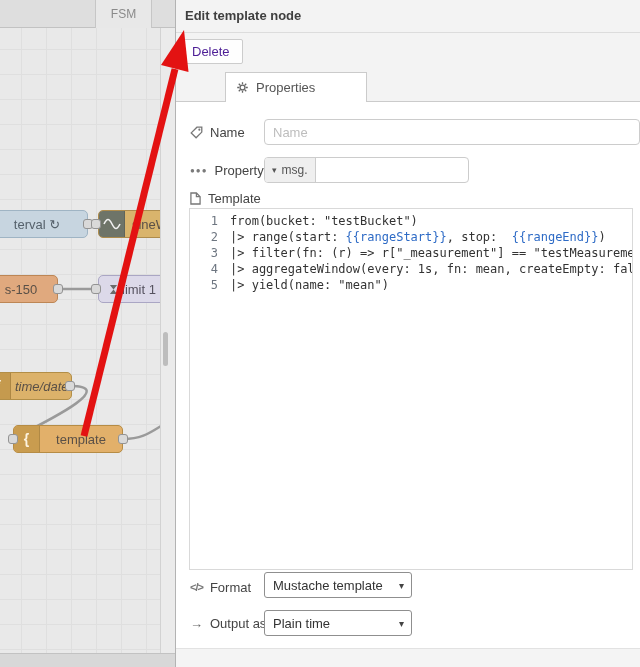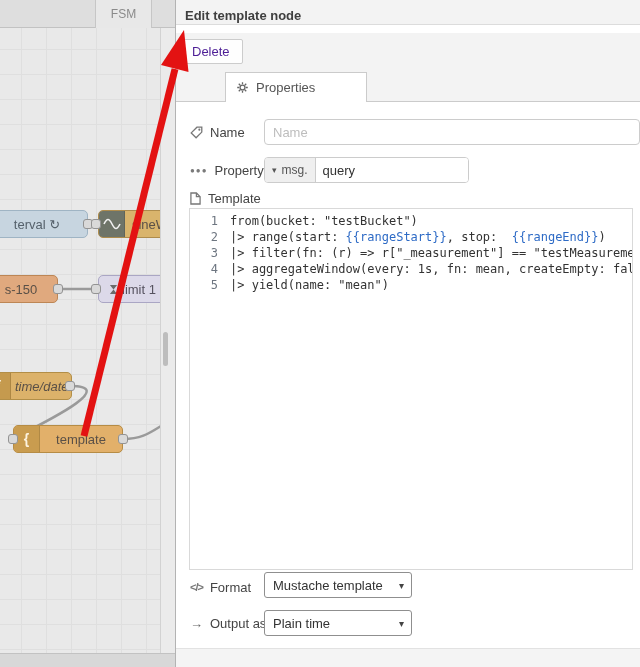--- a/index.html
+++ b/index.html
@@ -41,21 +41,21 @@
   .n-template .nicon{background:#c99c4f;color:#fdf3df;font-weight:bold;font-size:14px;}
 
   .port{position:absolute;width:10px;height:10px;background:#d9d9d9;border:1px solid #939393;border-radius:3px;z-index:4;}
 
   .side-strip{position:absolute;left:160px;top:28px;width:15px;bottom:14px;background:#ebebeb;border-left:1px solid #d2d2d2;z-index:6;}
   .scroll-thumb{position:absolute;left:2px;top:304px;width:5px;height:34px;background:#bdbdbd;border-radius:3px;}
   .bottom-strip{position:absolute;left:0;bottom:0;width:175px;height:14px;background:#d8d8d8;border-top:1px solid #c2c2c2;z-index:6;}
 
   
   .tray{position:absolute;left:175px;top:0;width:465px;height:667px;background:#fff;border-left:1px solid #b3b3b3;z-index:10;}
-  .tray-header{position:absolute;top:0;left:0;right:0;height:25px;background:#f3f3f3;border-bottom:1px solid #dcdcdc;
+  .tray-header{position:absolute;top:0;left:0;right:0;height:33px;background:#f3f3f3;border-bottom:1px solid #dcdcdc;
     line-height:32px;padding-left:9px;font-size:13px;font-weight:bold;color:#3f3f3f;}
   .tray-topbar{position:absolute;top:33px;left:0;right:0;height:69px;background:#f3f3f3;border-bottom:1px solid #cbcbcb;}
   .btn-delete{position:absolute;top:6px;left:3px;padding:4px 12px;background:#fefefe;border:1px solid #ccc;border-radius:2px;
     font-size:13px;color:#4c1d95;font-family:"Liberation Sans",sans-serif;cursor:pointer;}
   .tab-props{position:absolute;left:15px;bottom:-1px;height:30px;width:142px;background:#fff;border:1px solid #cbcbcb;border-bottom:none;
     display:flex;align-items:center;gap:7px;padding-left:10px;font-size:13px;color:#555;margin-left:34px;}
 
   .frow{position:absolute;left:14px;display:flex;align-items:center;height:26px;font-size:13px;color:#444;gap:7px;}
   .ficon{color:#7a7a7a;display:inline-flex;align-items:center;}
   .dots{font-size:8px;letter-spacing:1px;color:#7a7a7a;}
@@ -189,21 +189,20 @@
 
     <div class="frow" style="top:157px;">
       <span class="ficon dots">●●●</span>
       <span>Property</span>
     </div>
     <div class="tinput typed">
       <span class="tbtn">
         <span class="caret">▾</span>
         <span>msg.</span>
       </span>
-      <input class="tval" type="text" value="query" style="">
     </div>
 
     <div class="frow" style="top:188px;height:20px;">
       <span class="ficon">
         <svg width="11" height="13" viewBox="0 0 12 14">
           <path d="M1 1 h6 l4 4 v8 h-10 z" fill="none" stroke="#777" stroke-width="1.4"></path>
           <path d="M7 1 v4 h4" fill="none" stroke="#777" stroke-width="1.4"></path>
         </svg>
       </span>
       <span>Template</span>

